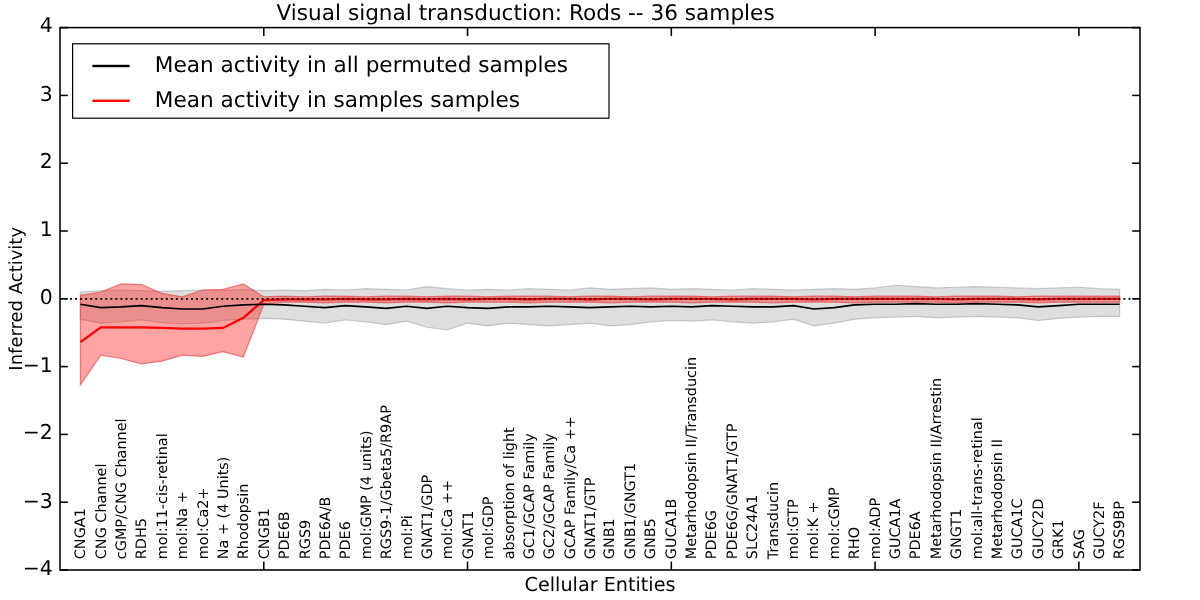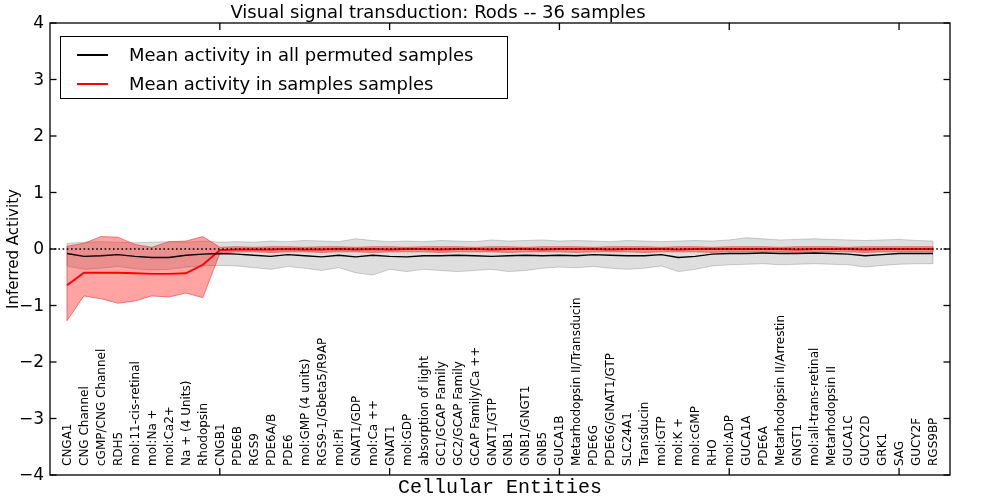--- a/index.html
+++ b/index.html
@@ -4,21 +4,21 @@
 <style>
   html,body{margin:0;padding:0;background:#fff;}
   .fig{position:relative;width:1000px;height:500px;background:#ffffff;
        font-family:"DejaVu Sans","Liberation Sans",sans-serif;color:#000;overflow:hidden;}
   .plot-svg{position:absolute;left:0;top:0;}
   .title{position:absolute;top:1px;left:0;width:876px;text-align:center;
          font-size:18px;white-space:nowrap;}
   .ylabel{position:absolute;left:13px;top:249px;transform:translate(-50%,-50%) rotate(-90deg);
           font-size:15px;white-space:nowrap;}
   .xlabel{position:absolute;left:500px;top:487px;transform:translate(-50%,-50%);
-          font-size:20px;white-space:nowrap;font-family:Liberation Mono, monospace;}
+          font-size:16px;white-space:nowrap;}
   .ylab{position:absolute;left:0;width:44px;text-align:right;font-size:17px;line-height:17px;}
   .xlab{position:absolute;font-size:12px;line-height:12px;white-space:nowrap;
         transform:rotate(-90deg);transform-origin:0 0;}
   .legend{position:absolute;left:60px;top:36px;width:448px;height:63px;
           border:1.6px solid #000;background:#fff;box-sizing:border-box;}
   .legend-row{position:absolute;left:0;height:20px;display:flex;align-items:center;}
   .legend-row.r1{top:8px;}
   .legend-row.r2{top:37px;}
   .legend-sample{width:31px;height:0;border-top:2px solid #000;margin-left:16px;margin-right:21px;flex:none;}
   .legend-text{font-size:18px;line-height:20px;white-space:nowrap;}

